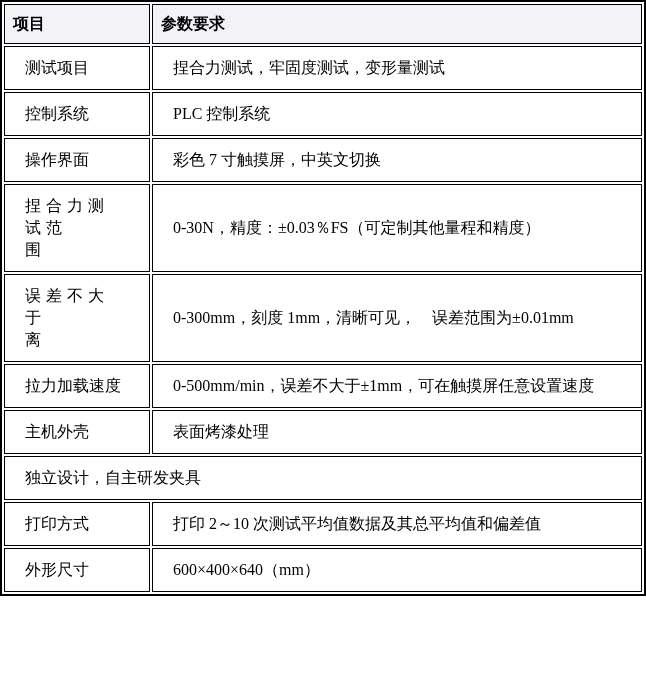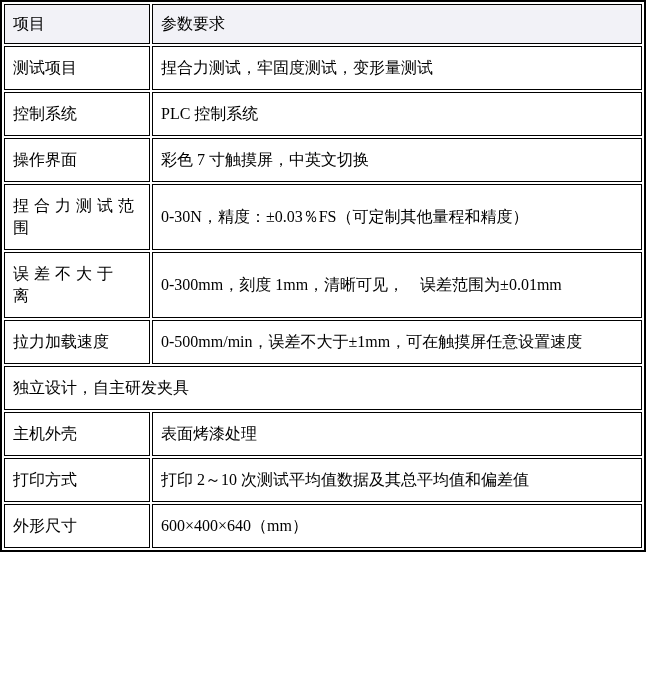--- a/index.html
+++ b/index.html
@@ -31,23 +31,24 @@
     font-weight: normal;
     text-align: left;
     vertical-align: middle;
     white-space: pre-wrap;
     overflow: hidden;
     background: #ffffff;
   }
   table.spec th {
     padding: 8px 8px;
     background: #f2f2f7;
+    font-weight: bold;
   }
   table.spec td {
-    padding: 10px 8px;
+    padding: 10px 20px;
   }
   td.label-cell.two-line {
     letter-spacing: 5px;
   }
 </style>
 </head>
 <body>
 
 <div class="page">
   <table class="spec">
@@ -83,25 +84,25 @@
         <tr>
           <td class="label-cell two-line">误差不大于
 离</td>
           <td class="value-cell">0-300mm，刻度 1mm，清晰可见，    误差范围为±0.01mm</td>
         </tr>
         <tr>
           <td class="label-cell">拉力加载速度</td>
           <td class="value-cell">0-500mm/min，误差不大于±1mm，可在触摸屏任意设置速度</td>
         </tr>
         <tr>
-          <td colspan="2" class="full-cell">独立设计，自主研发夹具</td>
+          <td class="label-cell">主机外壳</td>
+          <td class="value-cell">表面烤漆处理</td>
         </tr>
         <tr>
-          <td class="label-cell">主机外壳</td>
-          <td class="value-cell">表面烤漆处理</td>
+          <td colspan="2" class="full-cell">独立设计，自主研发夹具</td>
         </tr>
         <tr>
           <td class="label-cell">打印方式</td>
           <td class="value-cell">打印 2～10 次测试平均值数据及其总平均值和偏差值</td>
         </tr>
         <tr>
           <td class="label-cell">外形尺寸</td>
           <td class="value-cell">600×400×640（mm）</td>
         </tr>
       </tbody>

